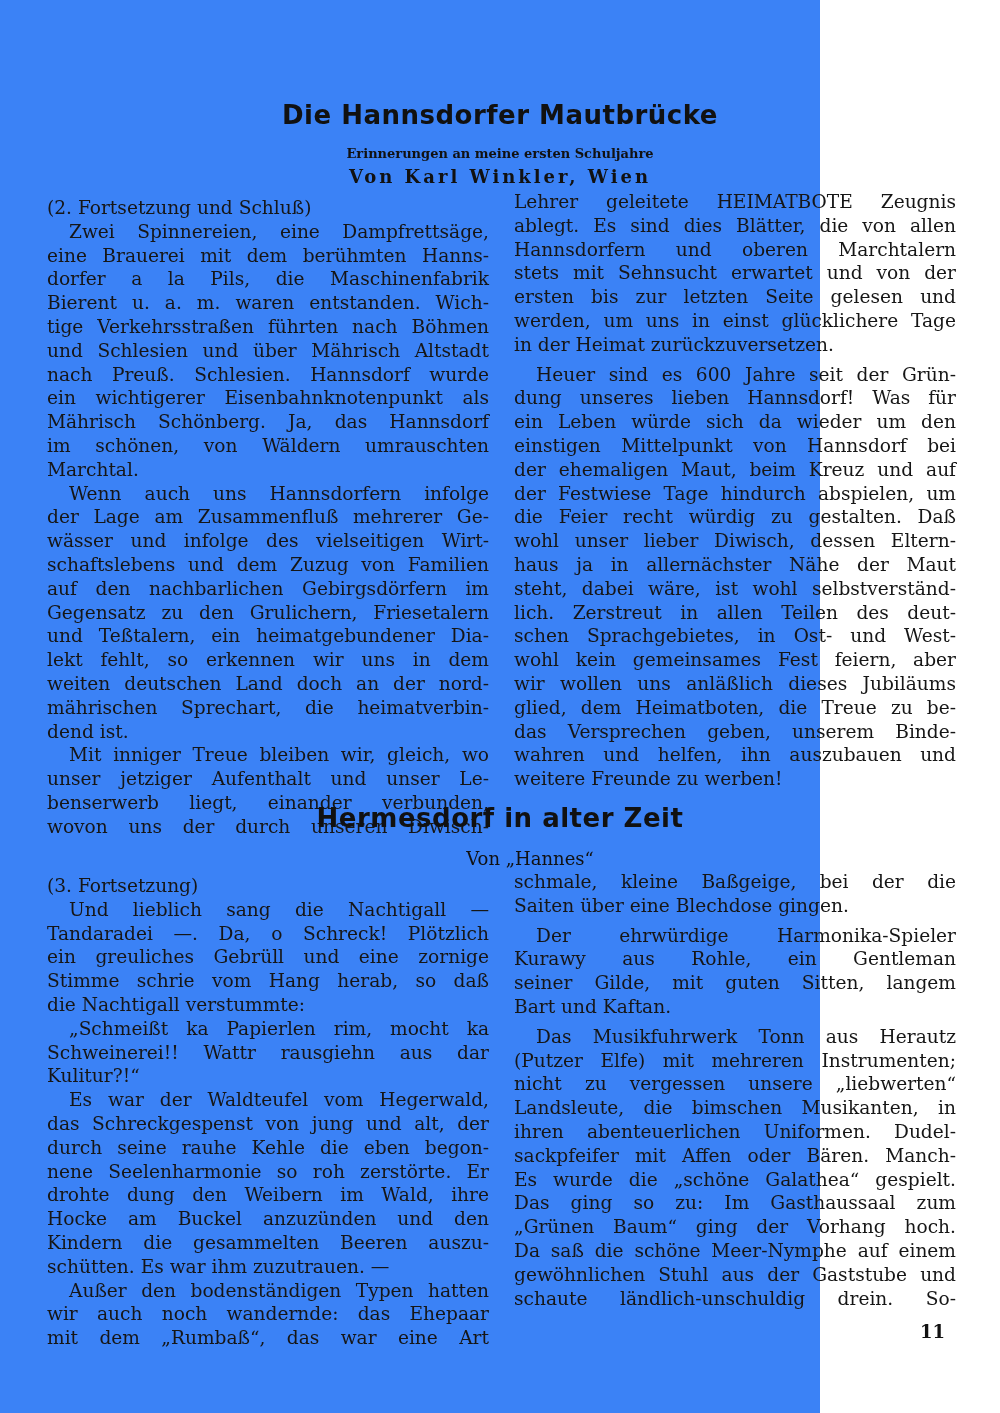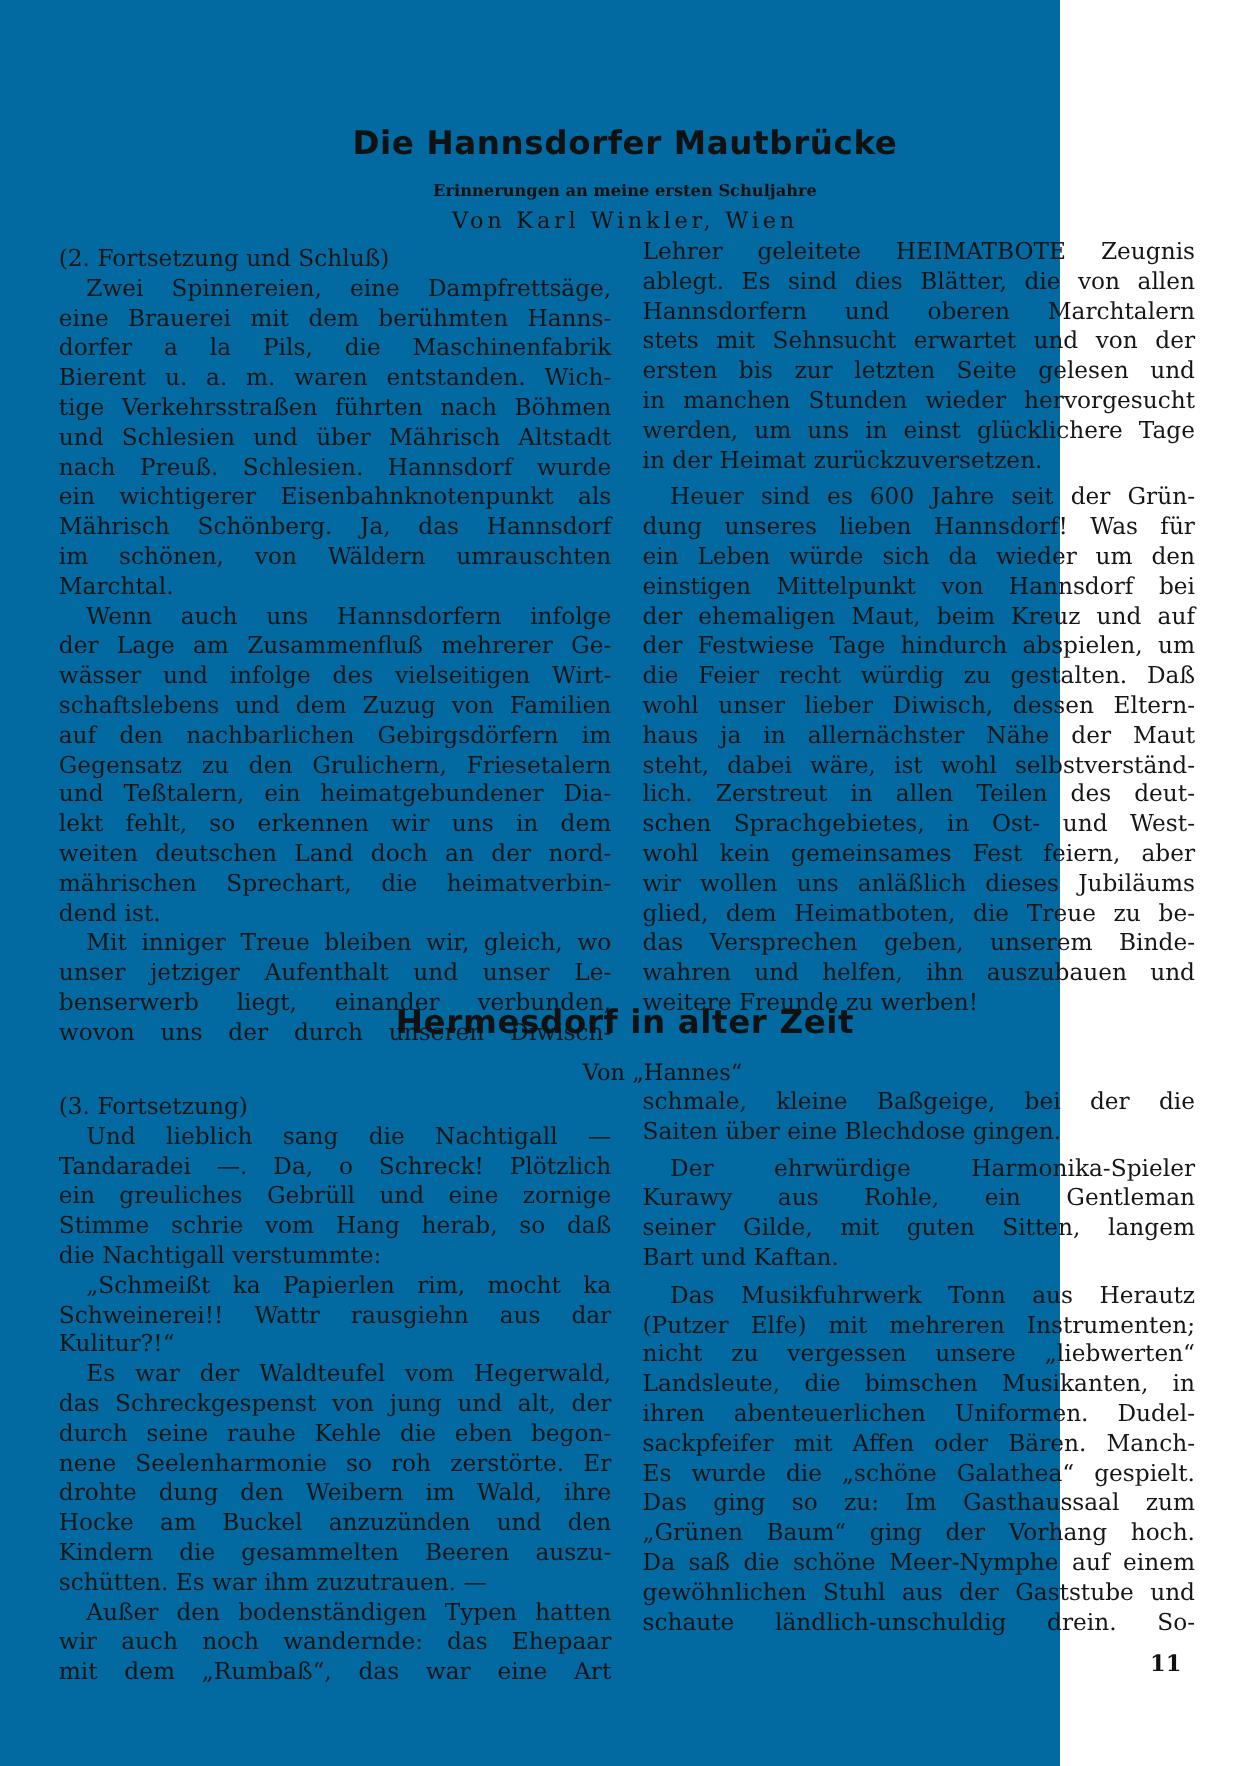--- a/index.html
+++ b/index.html
@@ -1,36 +1,36 @@
 <!DOCTYPE html>
 <html><head>
 <meta charset="utf-8">
 <style>
   html, body { margin: 0; padding: 0; background: #ffffff; }
   body { width: 1000px; height: 1413px; position: relative; overflow: hidden; color: #1a1a1a; font-family: "DejaVu Serif", serif; }
-  .page { position: absolute; left: 0; top: 0; width: 820px; height: 1413px; background: #0369a1; padding-left: 28px; }
+  .page { position: absolute; left: 0; top: 0; width: 820px; height: 1413px; background: #3b82f6; }
   .title { position: absolute; left: 0; width: 1000px; text-align: center; font-family: "DejaVu Sans", sans-serif; font-weight: bold; font-size: 26px; letter-spacing: 0.5px; color: #111; }
   .subtitle { position: absolute; left: 0; width: 1000px; text-align: center; font-family: "DejaVu Serif", serif; font-weight: bold; font-size: 13px; color: #111; }
   .byline { position: absolute; left: 0; width: 1000px; text-align: center; font-family: "DejaVu Serif", serif; font-size: 18px; color: #111; }
   .byline.spaced { letter-spacing: 3px; }
   .col { position: absolute; width: 442px; }
   .line { height: 23.8px; font-size: 18.6px; line-height: 23.8px; white-space: nowrap; text-align: justify; text-align-last: justify; font-family: "DejaVu Serif", serif; color: #161616; overflow: visible; }
   .line.last { text-align-last: left; }
   .line.indent { padding-left: 22px; }
   .line.gap { margin-top: 6px; }
   .pagenum { position: absolute; left: 920px; top: 1321px; font-family: "DejaVu Serif", serif; font-weight: bold; font-size: 18px; color: #111; }
 </style>
 </head>
 <body>
 
 <div class="page">
 
   <div class="title" style="top:100px;">Die Hannsdorfer Mautbrücke</div>
   <div class="subtitle" style="top:146px;">Erinnerungen an meine ersten Schuljahre</div>
-  <div class="byline spaced" style="top:166px;">Von Karl Winkler, Wien</div>
+  <div class="byline spaced" style="top:166px;font-weight:bold;">Von Karl Winkler, Wien</div>
 
   <div class="col" id="a1-left" style="left:47px; top:196px;">
       <div class="line last">(2. Fortsetzung und Schluß)</div>
       <div class="line indent">Zwei Spinnereien, eine Dampfrettsäge,</div>
       <div class="line ">eine Brauerei mit dem berühmten Hanns-</div>
       <div class="line ">dorfer a la Pils, die Maschinenfabrik</div>
       <div class="line ">Bierent u. a. m. waren entstanden. Wich-</div>
       <div class="line ">tige Verkehrsstraßen führten nach Böhmen</div>
       <div class="line ">und Schlesien und über Mährisch Altstadt</div>
       <div class="line ">nach Preuß. Schlesien. Hannsdorf wurde</div>
@@ -53,21 +53,20 @@
       <div class="line ">unser jetziger Aufenthalt und unser Le-</div>
       <div class="line ">benserwerb liegt, einander verbunden,</div>
       <div class="line ">wovon uns der durch unseren Diwisch-</div>
     </div>
   <div class="col" id="a1-right" style="left:514px; top:190px;">
       <div class="line ">Lehrer geleitete HEIMATBOTE Zeugnis</div>
       <div class="line ">ablegt. Es sind dies Blätter, die von allen</div>
       <div class="line ">Hannsdorfern und oberen Marchtalern</div>
       <div class="line ">stets mit Sehnsucht erwartet und von der</div>
       <div class="line ">ersten bis zur letzten Seite gelesen und</div>
-      <div class="line ">in manchen Stunden wieder hervorgesucht</div>
       <div class="line ">werden, um uns in einst glücklichere Tage</div>
       <div class="line last">in der Heimat zurückzuversetzen.</div>
       <div class="line indent gap">Heuer sind es 600 Jahre seit der Grün-</div>
       <div class="line ">dung unseres lieben Hannsdorf! Was für</div>
       <div class="line ">ein Leben würde sich da wieder um den</div>
       <div class="line ">einstigen Mittelpunkt von Hannsdorf bei</div>
       <div class="line ">der ehemaligen Maut, beim Kreuz und auf</div>
       <div class="line ">der Festwiese Tage hindurch abspielen, um</div>
       <div class="line ">die Feier recht würdig zu gestalten. Daß</div>
       <div class="line ">wohl unser lieber Diwisch, dessen Eltern-</div>

